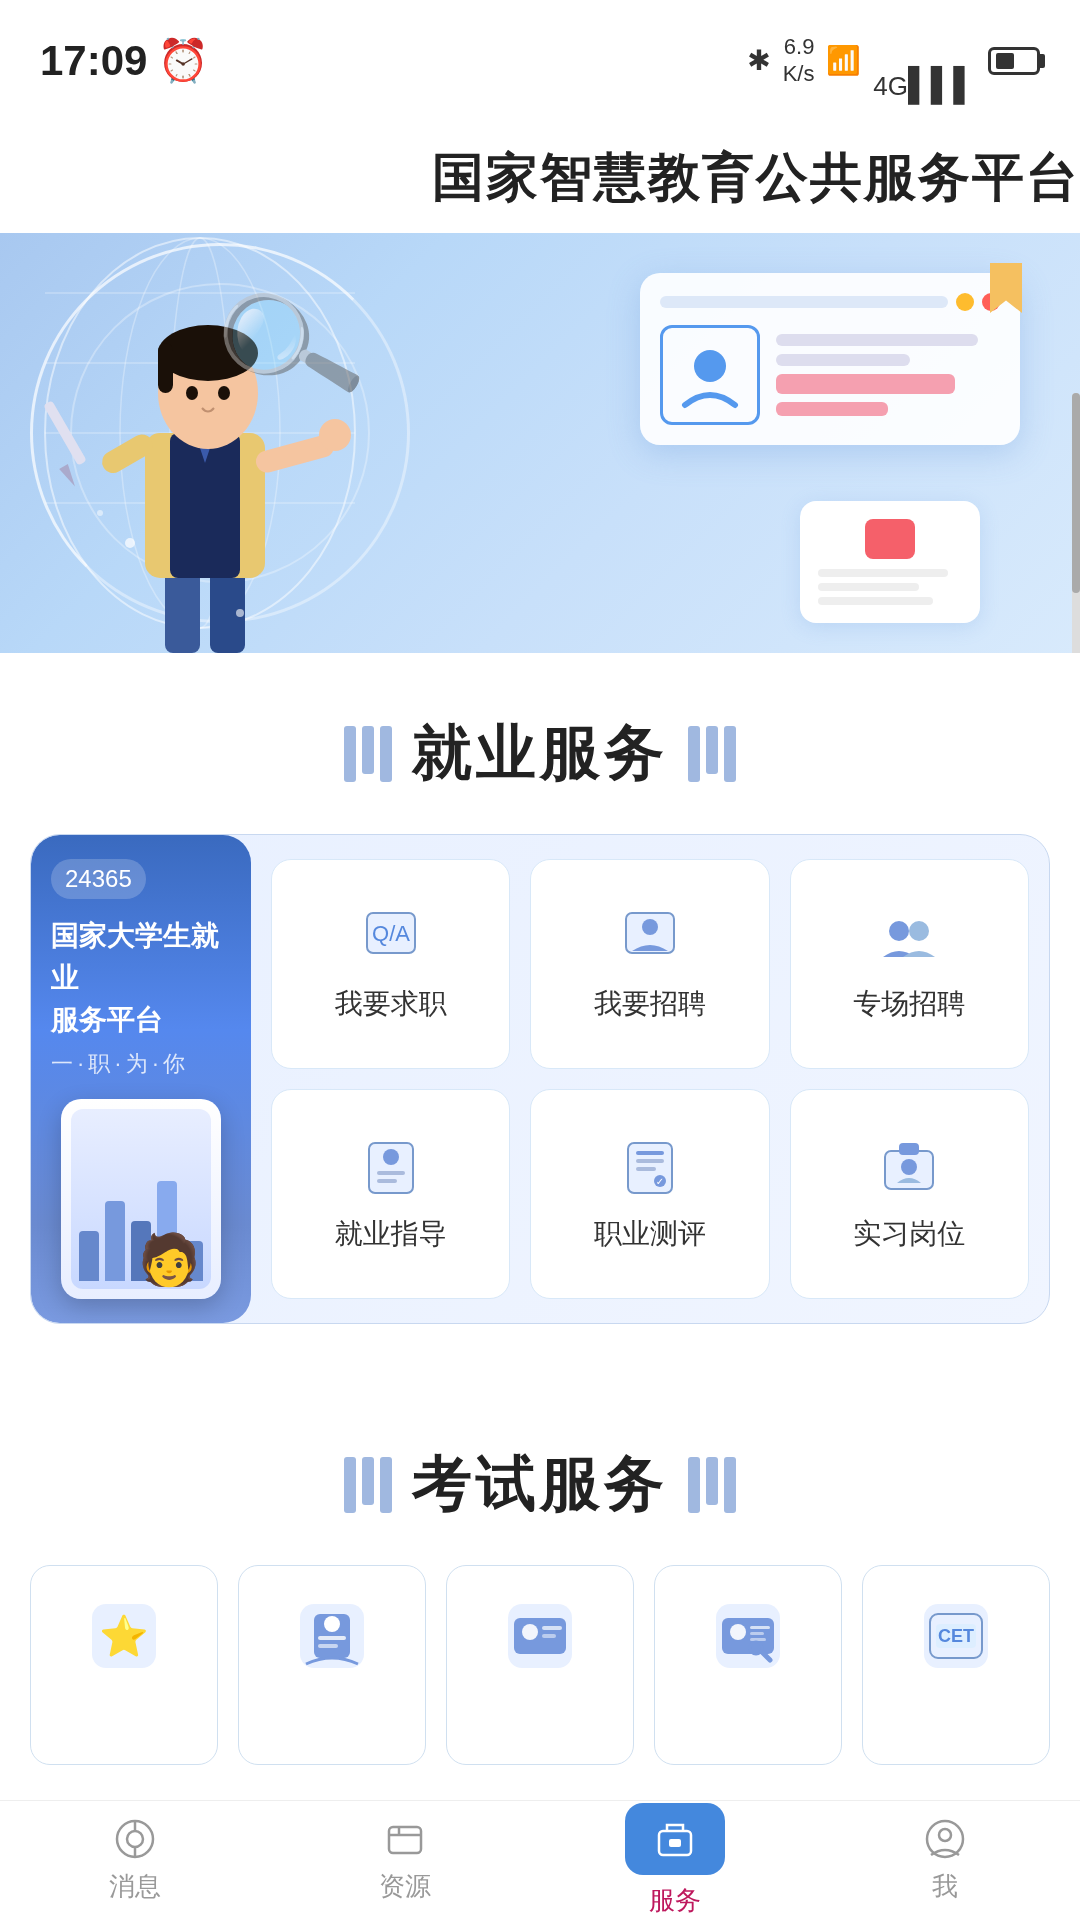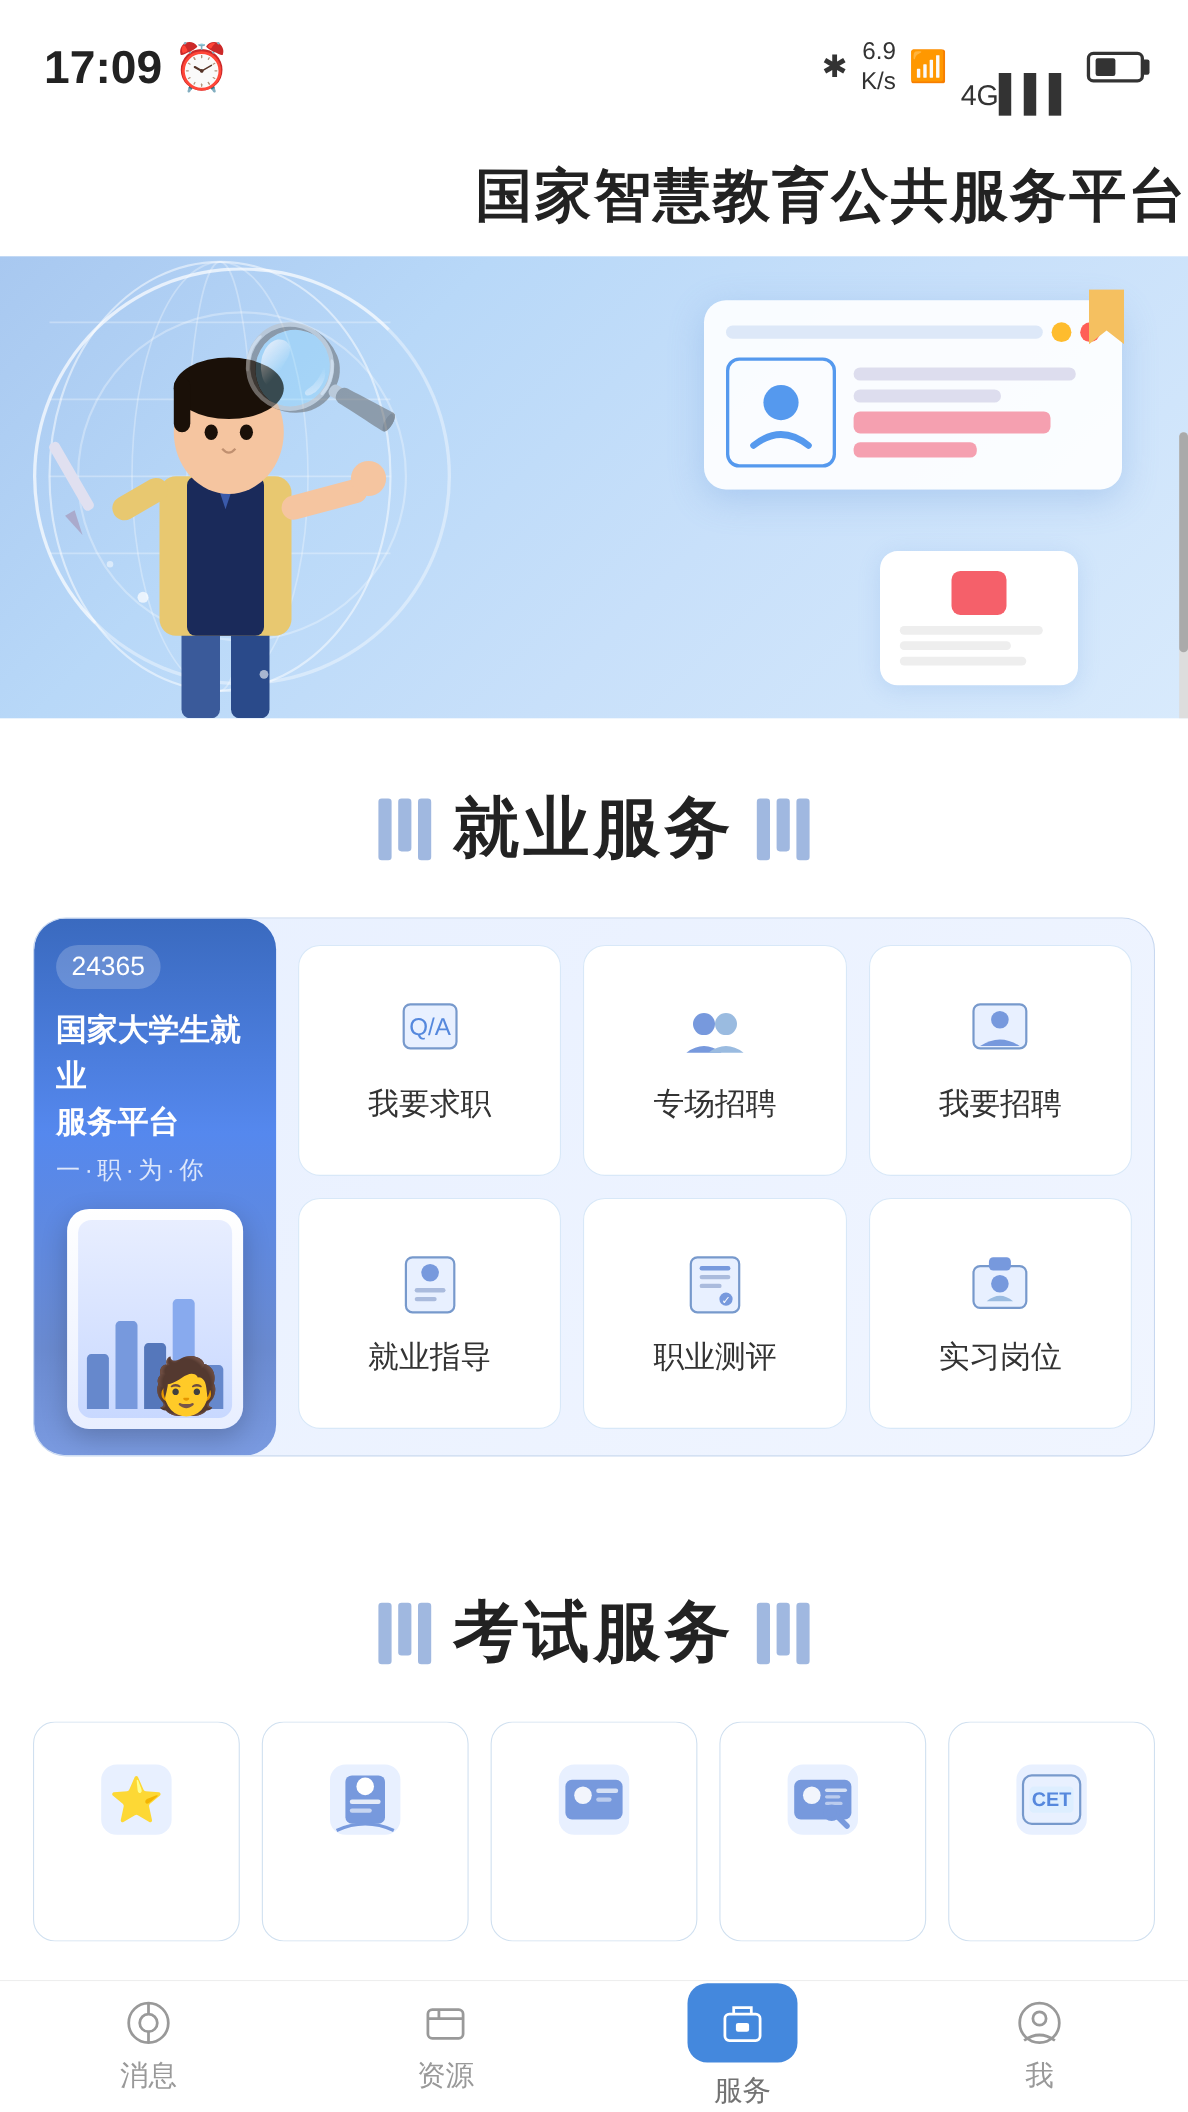--- a/index.html
+++ b/index.html
@@ -375,21 +375,21 @@
       gap: 8px;
       padding: 10px;
       cursor: pointer;
       text-align: center;
     }
     .nav-label {
       font-size: 26px;
       color: #999;
     }
     .nav-label.active {
-      color: #737373;
+      color: #be185d;
     }
     .nav-active-bg {
       background: #4488dd;
       border-radius: 18px;
       padding: 14px 28px;
       display: flex;
       align-items: center;
       justify-content: center;
     }
 
@@ -567,34 +567,34 @@
 
       <div class="service-item">
         <svg width="64" height="64" viewBox="0 0 64 64">
           <rect x="8" y="8" width="48" height="40" rx="6" fill="#e8f0ff" stroke="#7799cc" stroke-width="2"></rect>
           <text x="32" y="36" text-anchor="middle" font-size="22" fill="#5588dd">Q/A</text>
         </svg>
         <span class="service-label">我要求职</span>
       </div>
       <div class="service-item">
         <svg width="64" height="64" viewBox="0 0 64 64">
+          <rect x="8" y="8" width="48" height="40" rx="6" fill="#e8f0ff" stroke="#7799cc" stroke-width="2"></rect>
+          <circle cx="32" cy="22" r="8" fill="#7799dd"></circle>
+          <path d="M14 46 Q32 34 50 46" fill="#7799dd"></path>
+        </svg>
+        <span class="service-label">我要招聘</span>
+      </div>
+      <div class="service-item">
+        <svg width="64" height="64" viewBox="0 0 64 64">
           <circle cx="22" cy="26" r="10" fill="#7799dd"></circle>
           <circle cx="42" cy="26" r="10" fill="#9abbe0"></circle>
           <path d="M6 52 Q22 40 38 52" fill="#7799dd"></path>
           <path d="M26 52 Q42 40 58 52" fill="#9abbe0"></path>
         </svg>
         <span class="service-label">专场招聘</span>
-      </div>
-      <div class="service-item">
-        <svg width="64" height="64" viewBox="0 0 64 64">
-          <rect x="8" y="8" width="48" height="40" rx="6" fill="#e8f0ff" stroke="#7799cc" stroke-width="2"></rect>
-          <circle cx="32" cy="22" r="8" fill="#7799dd"></circle>
-          <path d="M14 46 Q32 34 50 46" fill="#7799dd"></path>
-        </svg>
-        <span class="service-label">我要招聘</span>
       </div>
 
       <div class="service-item">
         <svg width="64" height="64" viewBox="0 0 64 64">
           <rect x="10" y="8" width="44" height="50" rx="6" fill="#e8f0ff" stroke="#7799cc" stroke-width="2"></rect>
           <circle cx="32" cy="22" r="8" fill="#7799dd"></circle>
           <rect x="18" y="36" width="28" height="4" rx="2" fill="#aabbdd"></rect>
           <rect x="18" y="44" width="20" height="4" rx="2" fill="#aabbdd"></rect>
         </svg>
         <span class="service-label">就业指导</span>

